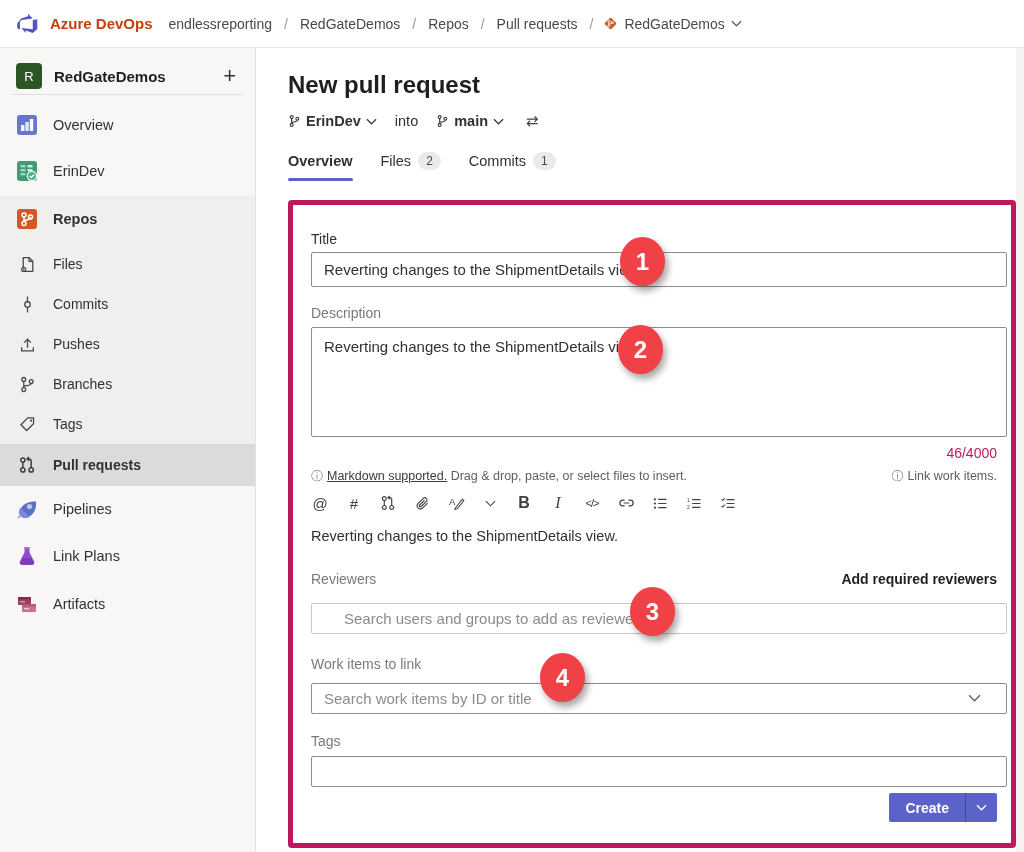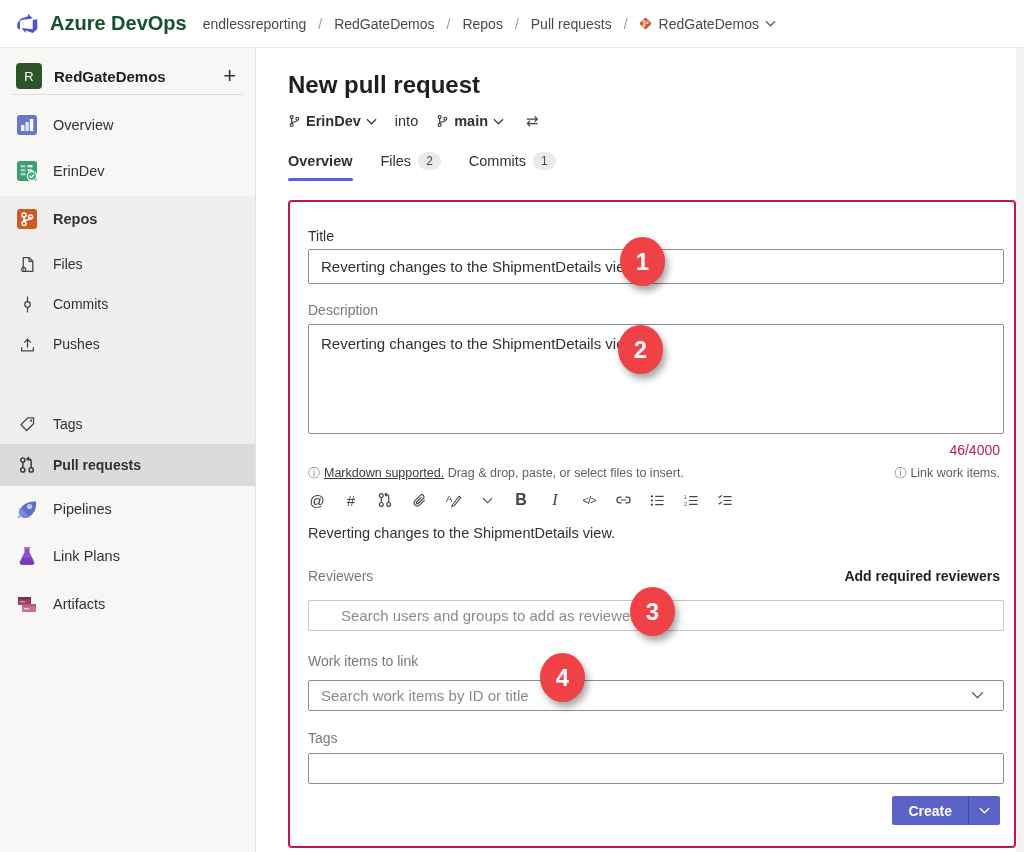--- a/index.html
+++ b/index.html
@@ -4,21 +4,21 @@
 <style>
   * { margin:0; padding:0; box-sizing:border-box; }
   html,body { background:#fff; }
   body { font-family:"Liberation Sans", sans-serif; color:#323130; }
   .app { position:relative; width:1024px; height:852px; background:#fff; overflow:hidden; }
 
   
   .topbar { position:absolute; left:0; top:0; width:1024px; height:48px; background:#fff;
             border-bottom:1px solid #eaeaea; display:flex; align-items:center; }
   .logo { margin-left:14px; display:flex; align-items:center; }
-  .brand { margin-left:10px; font-size:20px; font-weight:bold; color:#14532d; }
+  .brand { margin-left:10px; font-size:15px; font-weight:bold; color:#c2410c; }
   .crumbs { margin-left:14px; display:flex; align-items:center; font-size:14px; color:#4a4a4a; }
   .crumb { padding:0 2px; cursor:pointer; }
   .crumb-sep { color:#9a9a9a; padding:0 10px; }
   .repo-pick { display:flex; align-items:center; gap:6px; cursor:pointer; }
   .repo-pick .nm { color:#4a4a4a; }
 
   
   .sidebar { position:absolute; left:0; top:48px; width:256px; height:804px; background:#f8f7f6;
              border-right:1px solid #e4e2e0; }
   .sb-head { position:absolute; left:0; top:8px; width:256px; height:40px; display:flex; align-items:center; }
@@ -44,21 +44,21 @@
   .swap { margin-left:22px; font-size:15px; color:#424242; cursor:pointer; }
 
   .tabs { position:absolute; left:288px; top:152px; display:flex; align-items:center; gap:28px; }
   .tab { display:flex; align-items:center; gap:7px; font-size:14.5px; color:#323130; padding-bottom:12px; cursor:pointer; position:relative; }
   .tab.active { font-weight:bold; }
   .tab.active::after { content:""; position:absolute; left:0; right:0; bottom:0; height:3px; background:#5b62c8; border-radius:2px; }
   .pill { background:#ebeaea; color:#4a4a4a; font-size:12px; border-radius:10px; padding:2px 8px; }
 
   
   .card { position:absolute; left:288px; top:200px; width:728px; height:648px; background:#fff;
-          border:2px solid #be185d; border-radius:4px; }
+          border:5px solid #be185d; border-radius:4px; }
   .fld-label { position:absolute; left:18px; font-size:14px; }
   .dark-label { color:#323130; }
   .gray-label { color:#7a7976; }
   .tin { position:absolute; left:18px; width:696px; border:1px solid #8f8d8b; border-radius:2px;
          font-family:"Liberation Sans",sans-serif; font-size:15px; color:#323130; padding:0 12px; background:#fff; }
   .tin::placeholder { color:#8d8b88; }
   textarea.tin { padding:8px 12px; resize:none; line-height:1.45; }
   .counter { position:absolute; right:14px; top:240px; font-size:14px; color:#be185d; }
   .hintrow { position:absolute; left:18px; right:14px; top:263px; display:flex; justify-content:space-between; align-items:center; }
   .hint-l { font-size:12.5px; color:#605e5c; }
@@ -203,20 +203,31 @@
     <div class="sb-row" style="top:276px;height:40px;">
       <span class="ic">
         <svg width="17" height="17" viewBox="0 0 16 16">
             <path d="M8 11V3.5 M4.8 6.2 8 3l3.2 3.2" fill="none" stroke="#484644" stroke-width="1.2"></path>
             <path d="M2.5 10.5v3.5h11v-3.5" fill="none" stroke="#484644" stroke-width="1.2"></path>
           </svg>
       </span>
       <span class="lb">Pushes</span>
     </div>
 
+    <div class="sb-row" style="top:316px;height:40px;">
+      <span class="ic">
+        <svg width="17" height="17" viewBox="0 0 16 16">
+            <circle cx="4.5" cy="3.2" r="1.8" fill="none" stroke="#484644" stroke-width="1.2"></circle>
+            <circle cx="4.5" cy="12.8" r="1.8" fill="none" stroke="#484644" stroke-width="1.2"></circle>
+            <circle cx="11.5" cy="5.2" r="1.8" fill="none" stroke="#484644" stroke-width="1.2"></circle>
+            <path d="M4.5 5v6 M4.5 9.5c4.6-.5 7-1.6 7-2.5" fill="none" stroke="#484644" stroke-width="1.2"></path>
+          </svg>
+      </span>
+      <span class="lb">Branches</span>
+    </div>
 
     <div class="sb-row" style="top:356px;height:40px;">
       <span class="ic">
         <svg width="17" height="17" viewBox="0 0 16 16">
             <path d="M8.3 1.8h5.4v5.4l-6.5 6.5-5.4-5.4z" fill="none" stroke="#484644" stroke-width="1.2"></path>
             <circle cx="11.4" cy="4.4" r="1" fill="#484644"></circle>
           </svg>
       </span>
       <span class="lb">Tags</span>
     </div>

